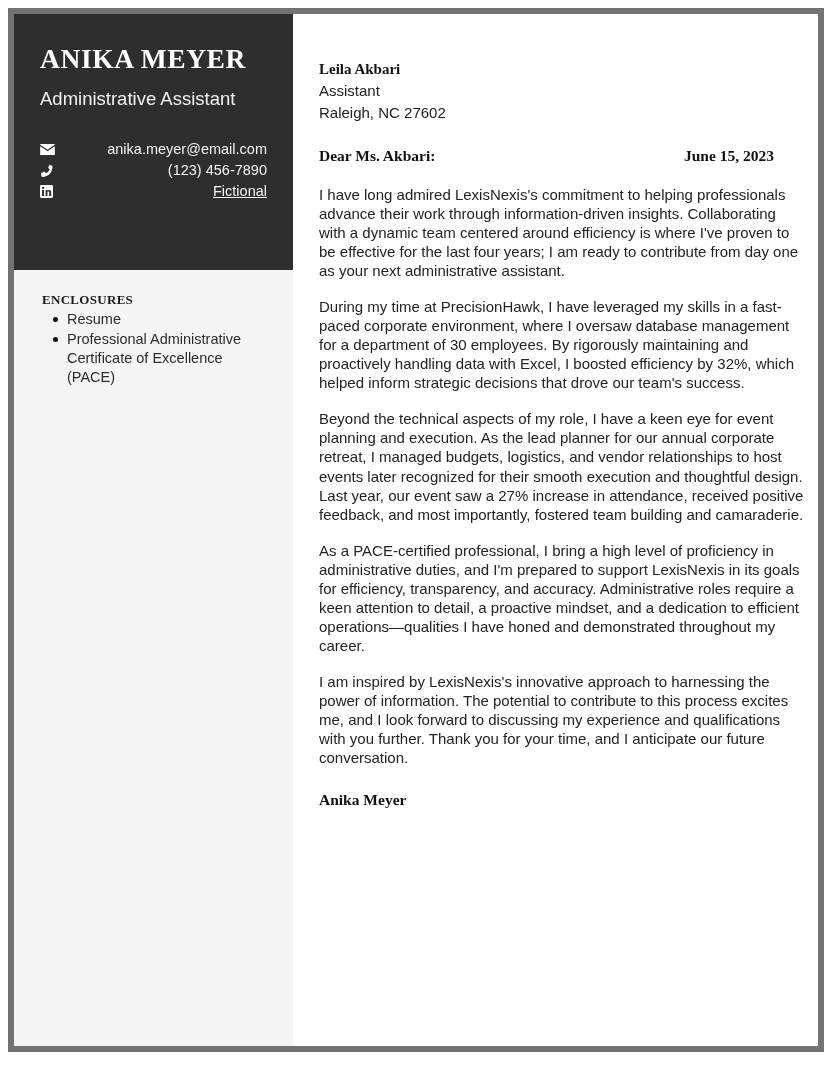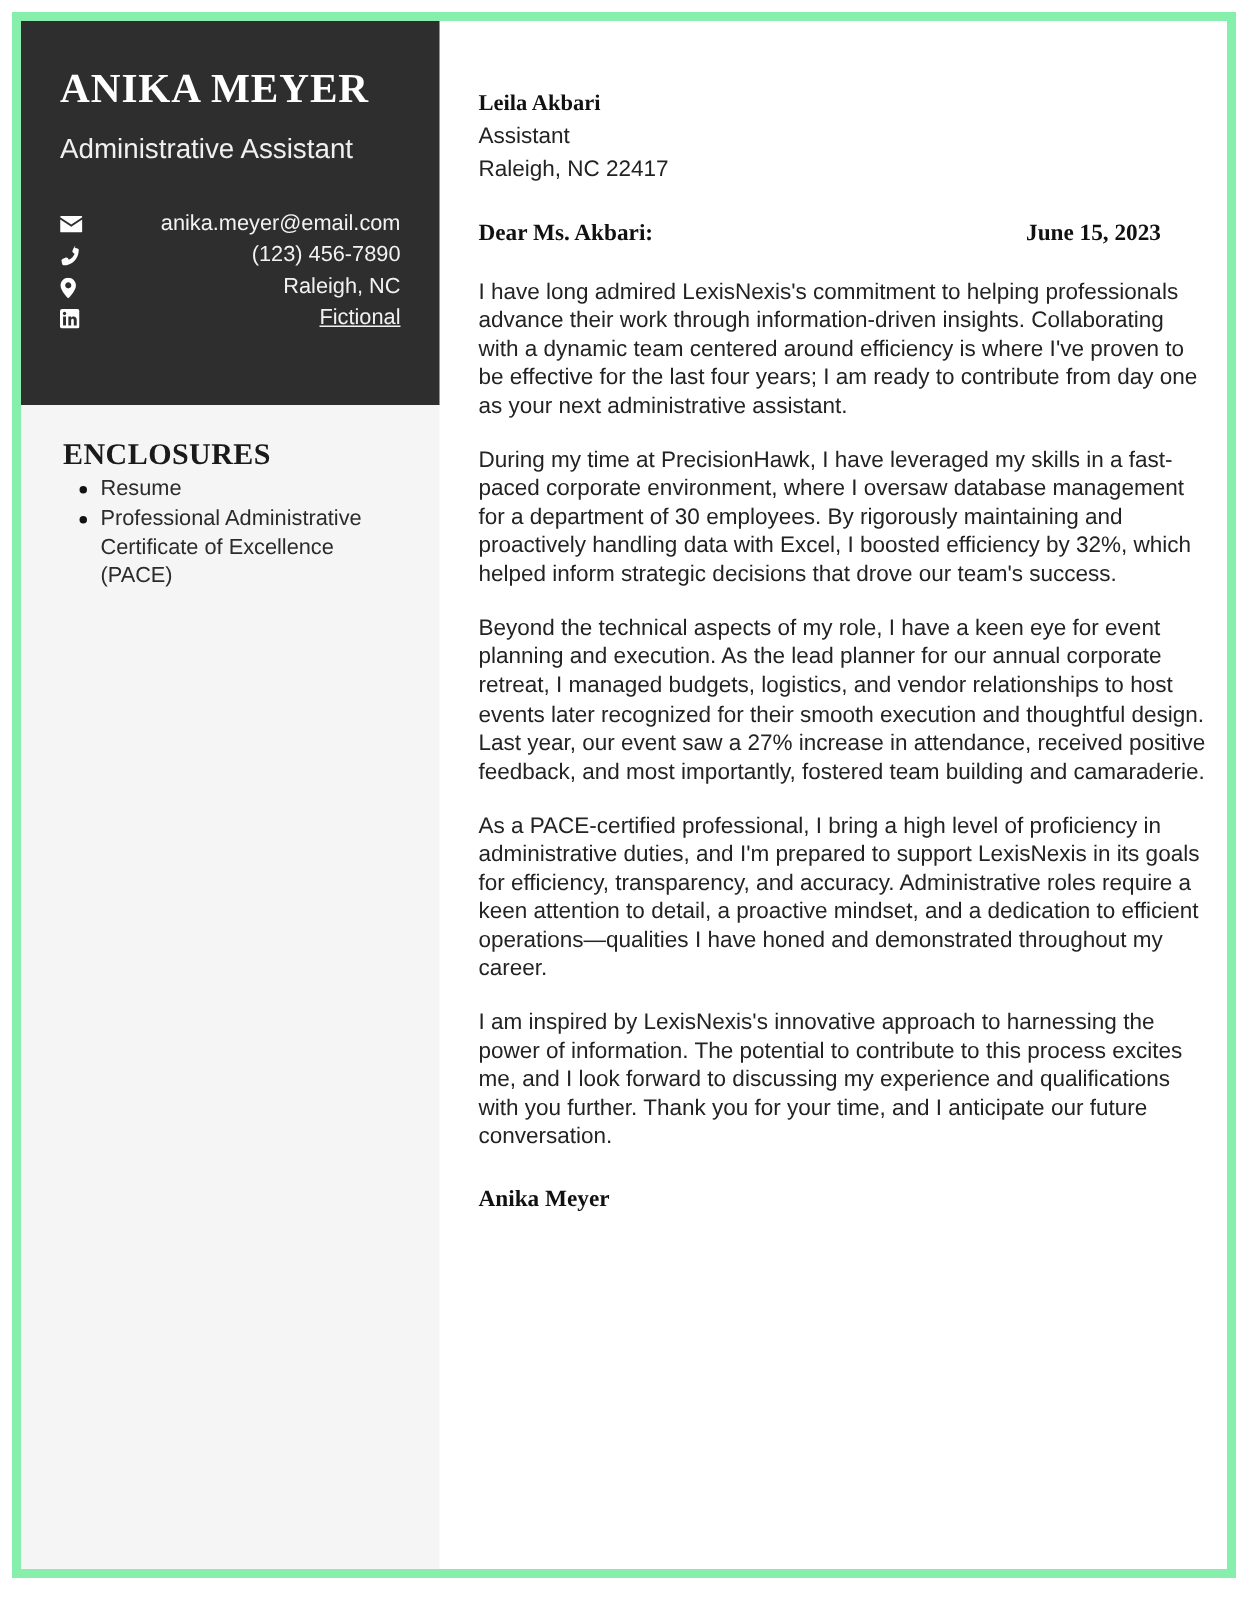--- a/index.html
+++ b/index.html
@@ -14,21 +14,21 @@
     overflow: hidden;
   }
 
   
   .page-frame {
     position: absolute;
     left: 8px;
     top: 8px;
     width: 816px;
     height: 1044px;
-    background: #86efac;
+    background: #737373;
     box-sizing: border-box;
     padding: 6px;
   }
   .page-inner {
     position: relative;
     width: 100%;
     height: 100%;
     background: #ffffff;
     overflow: hidden;
     display: flex;
@@ -95,21 +95,21 @@
     text-decoration: underline;
   }
 
   
   .encl-block {
     padding: 22px 22px 0 28px;
   }
   .encl-title {
     font-family: "Liberation Serif", serif;
     font-weight: bold;
-    font-size: 20px;
+    font-size: 13px;
     color: #1a1a1a;
     letter-spacing: 0.3px;
     margin: 0 0 2px 0;
   }
   .encl-list {
     margin: 0;
     padding-left: 25px;
     list-style: none;
   }
   .encl-list li {
@@ -203,28 +203,20 @@
 
           <li class="contact-item">
             <span class="contact-icon">
               <svg width="13" height="14" viewBox="0 0 14 15" fill="currentColor">
                 <path d="M11.2 0.2c-0.5 0-1 0.3-1.2 0.8L9 3.2c-0.25 0.55-0.1 1.2 0.38 1.55l1.05 0.8c-0.62 1.95-2.2 3.6-4.05 4.3l-0.7-1.1c-0.35-0.52-1-0.72-1.57-0.47L1.8 9.3c-0.55 0.24-0.85 0.83-0.72 1.42l0.5 2.2c0.13 0.56 0.62 0.95 1.2 0.95 5.9 0 10.7-4.9 10.7-10.95 0-0.6-0.4-1.1-0.97-1.23l-1.9-0.48c-0.07-0.02-0.14-0.03-0.21-0.03z"></path>
               </svg>
             </span>
             <span class="contact-text">(123) 456-7890</span>
           </li>
 
-          <li class="contact-item">
-            <span class="contact-icon">
-              <svg width="11" height="14" viewBox="0 0 12 15" fill="currentColor">
-                <path d="M6 0C2.9 0 0.4 2.5 0.4 5.6c0 4 5.6 9.4 5.6 9.4s5.6-5.4 5.6-9.4C11.6 2.5 9.1 0 6 0zm0 7.8c-1.25 0-2.25-1-2.25-2.25S4.75 3.3 6 3.3s2.25 1 2.25 2.25S7.25 7.8 6 7.8z"></path>
-              </svg>
-            </span>
-            <span class="contact-text">Raleigh, NC</span>
-          </li>
 
           <li class="contact-item">
             <span class="contact-icon">
               <svg width="13" height="13" viewBox="0 0 14 14" fill="currentColor">
                 <rect x="0" y="0" width="14" height="14" rx="1.6"></rect>
                 <rect x="2.2" y="5.4" width="2.1" height="6.4" fill="#2e2e2e"></rect>
                 <circle cx="3.25" cy="3.2" r="1.2" fill="#2e2e2e"></circle>
                 <path d="M6 11.8V5.4h2v0.85c0.35-0.6 1-0.95 1.8-0.95 1.4 0 2.2 0.9 2.2 2.55v3.95h-2.1V8.25c0-0.8-0.3-1.25-0.95-1.25-0.6 0-0.95 0.4-0.95 1.25v3.55H6z" fill="#2e2e2e"></path>
               </svg>
             </span>
@@ -239,21 +231,21 @@
           <li>Resume</li>
           <li>Professional Administrative Certificate of Excellence (PACE)</li>
         </ul>
       </div>
     </aside>
 
     <section class="body-col">
       <div class="recipient">
         <div class="rname">Leila Akbari</div>
         <div class="rline">Assistant</div>
-        <div class="rline">Raleigh, NC 22417</div>
+        <div class="rline">Raleigh, NC 27602</div>
       </div>
 
       <div class="salute-row">
         <div class="salutation">Dear Ms. Akbari:</div>
         <div class="letter-date">June 15, 2023</div>
       </div>
 
       <div class="letter-body">
         <p>I have long admired LexisNexis's commitment to helping professionals advance their work through information-driven insights. Collaborating with a dynamic team centered around efficiency is where I've proven to be effective for the last four years; I am ready to contribute from day one as your next administrative assistant.</p>
         <p>During my time at PrecisionHawk, I have leveraged my skills in a fast-paced corporate environment, where I oversaw database management for a department of 30 employees. By rigorously maintaining and proactively handling data with Excel, I boosted efficiency by 32%, which helped inform strategic decisions that drove our team's success.</p>

